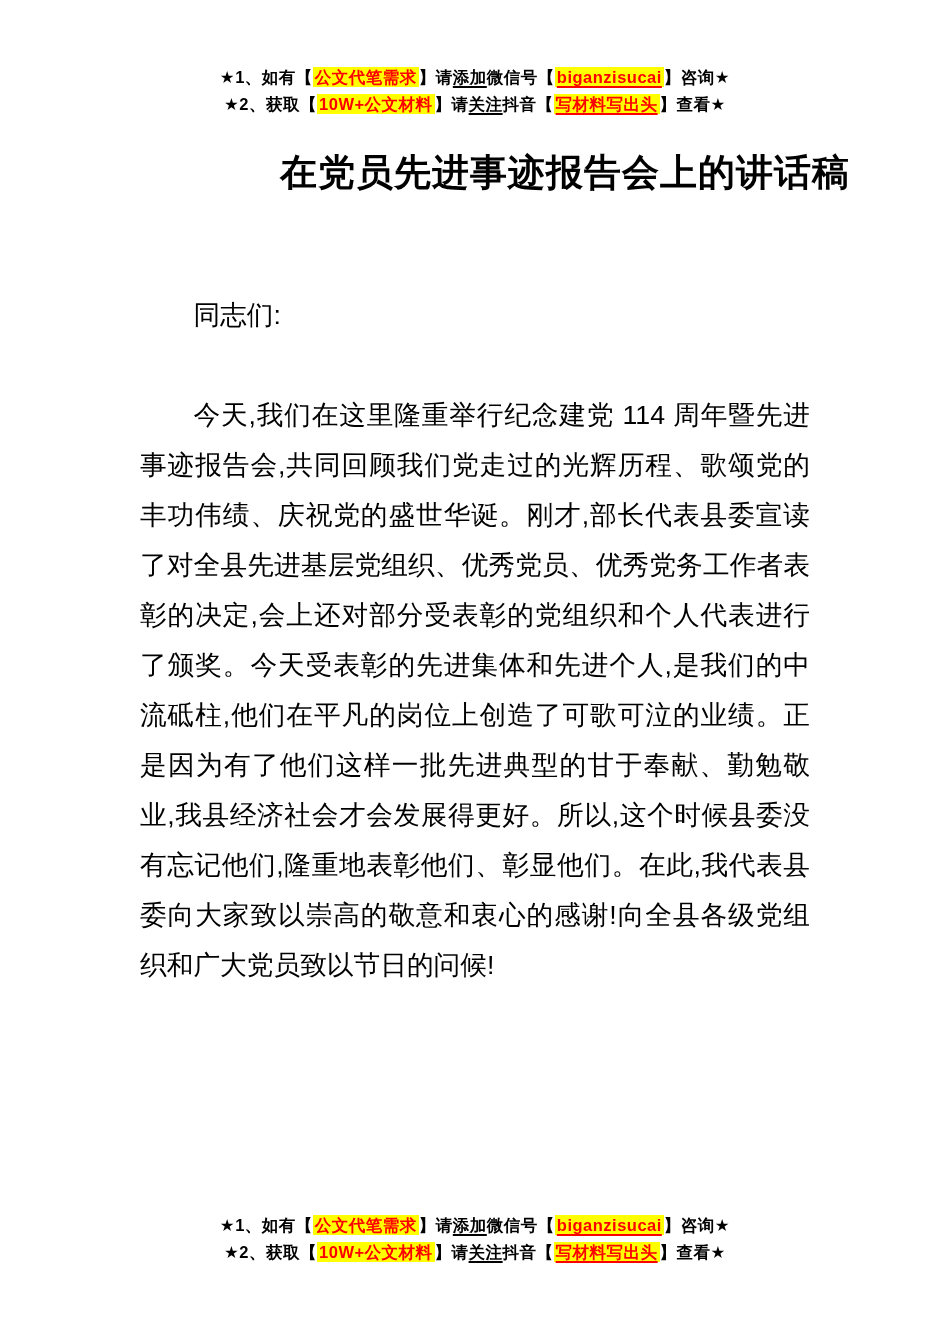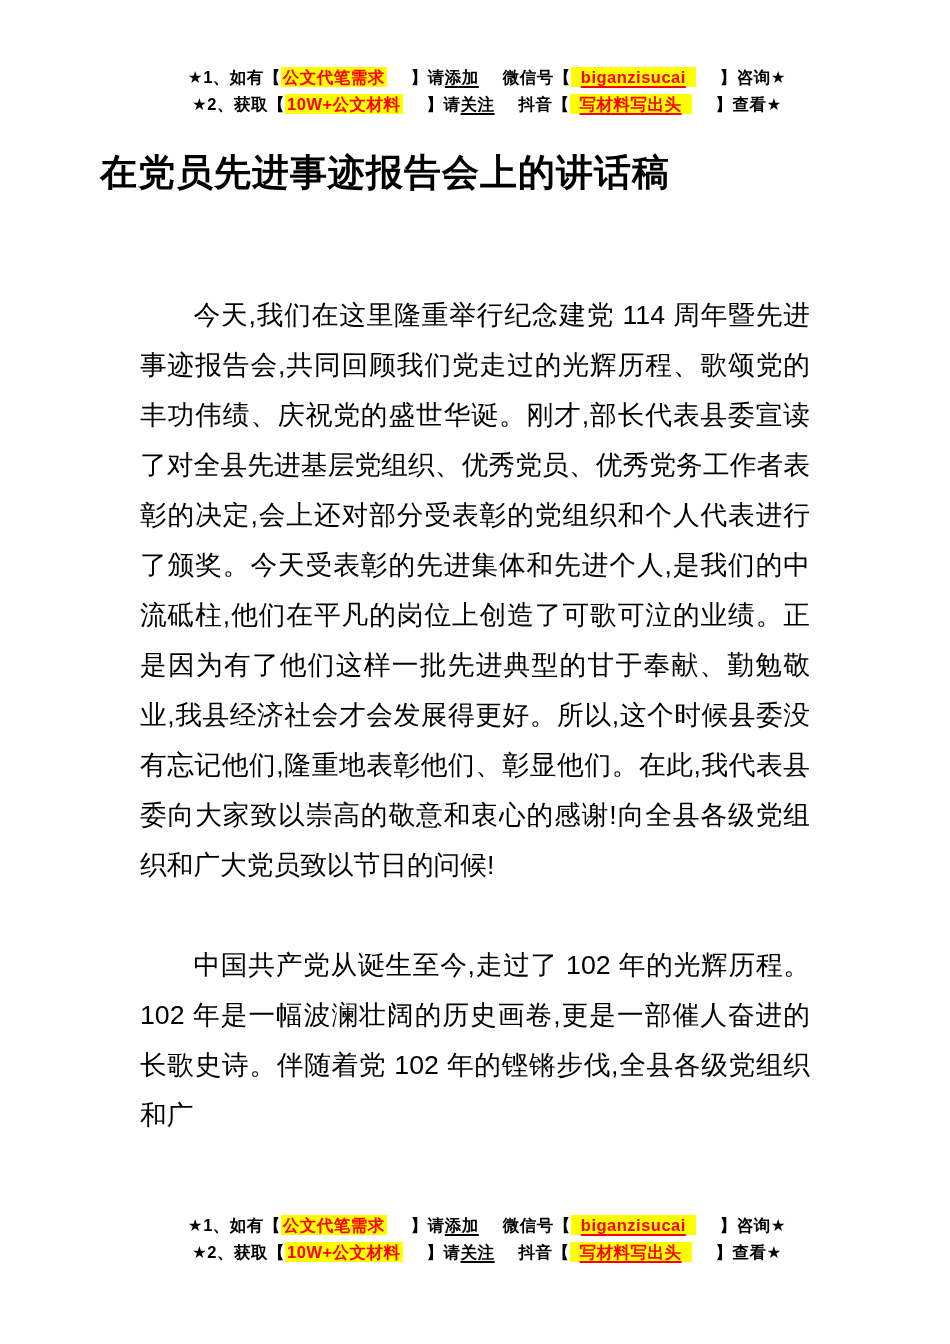--- a/index.html
+++ b/index.html
@@ -23,45 +23,45 @@
     white-space: nowrap;
   }
   .promo-header { padding-top: 64px; }
   .promo-footer {
     position: absolute;
     top: 1212px;
     left: 0;
     width: 100%;
   }
   .promo-line { display: block; }
-  .seg-plain { color: var(--text-color, #000000); margin-left: 24px; }
+  .seg-plain { color: var(--text-color, #000000); }
   .seg-underline {
     color: var(--text-color, #000000);
     text-decoration: underline;
     text-underline-offset: 3px;
     text-decoration-thickness: 2px;
     font-family: Liberation Serif, serif;
   }
   .seg-highlight {
     color: var(--accent, #ff0000);
     background: var(--hl, #ffff00);
     padding: 1px 2px;
   }
   .seg-highlight-underline {
     color: var(--accent, #ff0000);
     background: var(--hl, #ffff00);
-    padding: 1px 10px;
+    padding: 1px 2px;
     text-decoration: underline;
     text-underline-offset: 3px;
     text-decoration-thickness: 2px;
   }
   
   .doc-title {
     margin: 32px 100px 0;
-    text-align: left;
+    text-align: right;
     font-size: 37px;
     font-weight: bold;
     line-height: 46px;
     letter-spacing: 1px;
     font-family: Liberation Serif, serif;
   }
   
   .doc-body {
     width: 670px;
     margin: 94px auto 0;
@@ -82,22 +82,22 @@
 <div class="page">
 
   <div class="promo promo-header">
       <div class="promo-line"><span class="seg-plain">★1、如有【</span><span class="seg-highlight">公文代笔需求</span><span class="seg-plain">】请</span><span class="seg-underline">添加</span><span class="seg-plain">微信号【</span><span class="seg-highlight-underline">biganzisucai</span><span class="seg-plain">】咨询★</span></div>
       <div class="promo-line"><span class="seg-plain">★2、获取【</span><span class="seg-highlight">10W+公文材料</span><span class="seg-plain">】请</span><span class="seg-underline">关注</span><span class="seg-plain">抖音【</span><span class="seg-highlight-underline">写材料写出头</span><span class="seg-plain">】查看★</span></div>
     </div>
 
   <h1 class="doc-title">在党员先进事迹报告会上的讲话稿</h1>
 
   <div class="doc-body">
+    <p>同志们:</p>
     <p>今天,我们在这里隆重举行纪念建党 114 周年暨先进事迹报告会,共同回顾我们党走过的光辉历程、歌颂党的丰功伟绩、庆祝党的盛世华诞。刚才,部长代表县委宣读了对全县先进基层党组织、优秀党员、优秀党务工作者表彰的决定,会上还对部分受表彰的党组织和个人代表进行了颁奖。今天受表彰的先进集体和先进个人,是我们的中流砥柱,他们在平凡的岗位上创造了可歌可泣的业绩。正是因为有了他们这样一批先进典型的甘于奉献、勤勉敬业,我县经济社会才会发展得更好。所以,这个时候县委没有忘记他们,隆重地表彰他们、彰显他们。在此,我代表县委向大家致以崇高的敬意和衷心的感谢!向全县各级党组织和广大党员致以节日的问候!</p>
-    <p>中国共产党从诞生至今,走过了 102 年的光辉历程。102 年是一幅波澜壮阔的历史画卷,更是一部催人奋进的长歌史诗。伴随着党 102 年的铿锵步伐,全县各级党组织和广</p>
   </div>
 
   <div class="promo promo-footer">
       <div class="promo-line"><span class="seg-plain">★1、如有【</span><span class="seg-highlight">公文代笔需求</span><span class="seg-plain">】请</span><span class="seg-underline">添加</span><span class="seg-plain">微信号【</span><span class="seg-highlight-underline">biganzisucai</span><span class="seg-plain">】咨询★</span></div>
       <div class="promo-line"><span class="seg-plain">★2、获取【</span><span class="seg-highlight">10W+公文材料</span><span class="seg-plain">】请</span><span class="seg-underline">关注</span><span class="seg-plain">抖音【</span><span class="seg-highlight-underline">写材料写出头</span><span class="seg-plain">】查看★</span></div>
     </div>
 
 </div>
 
 </body></html>

